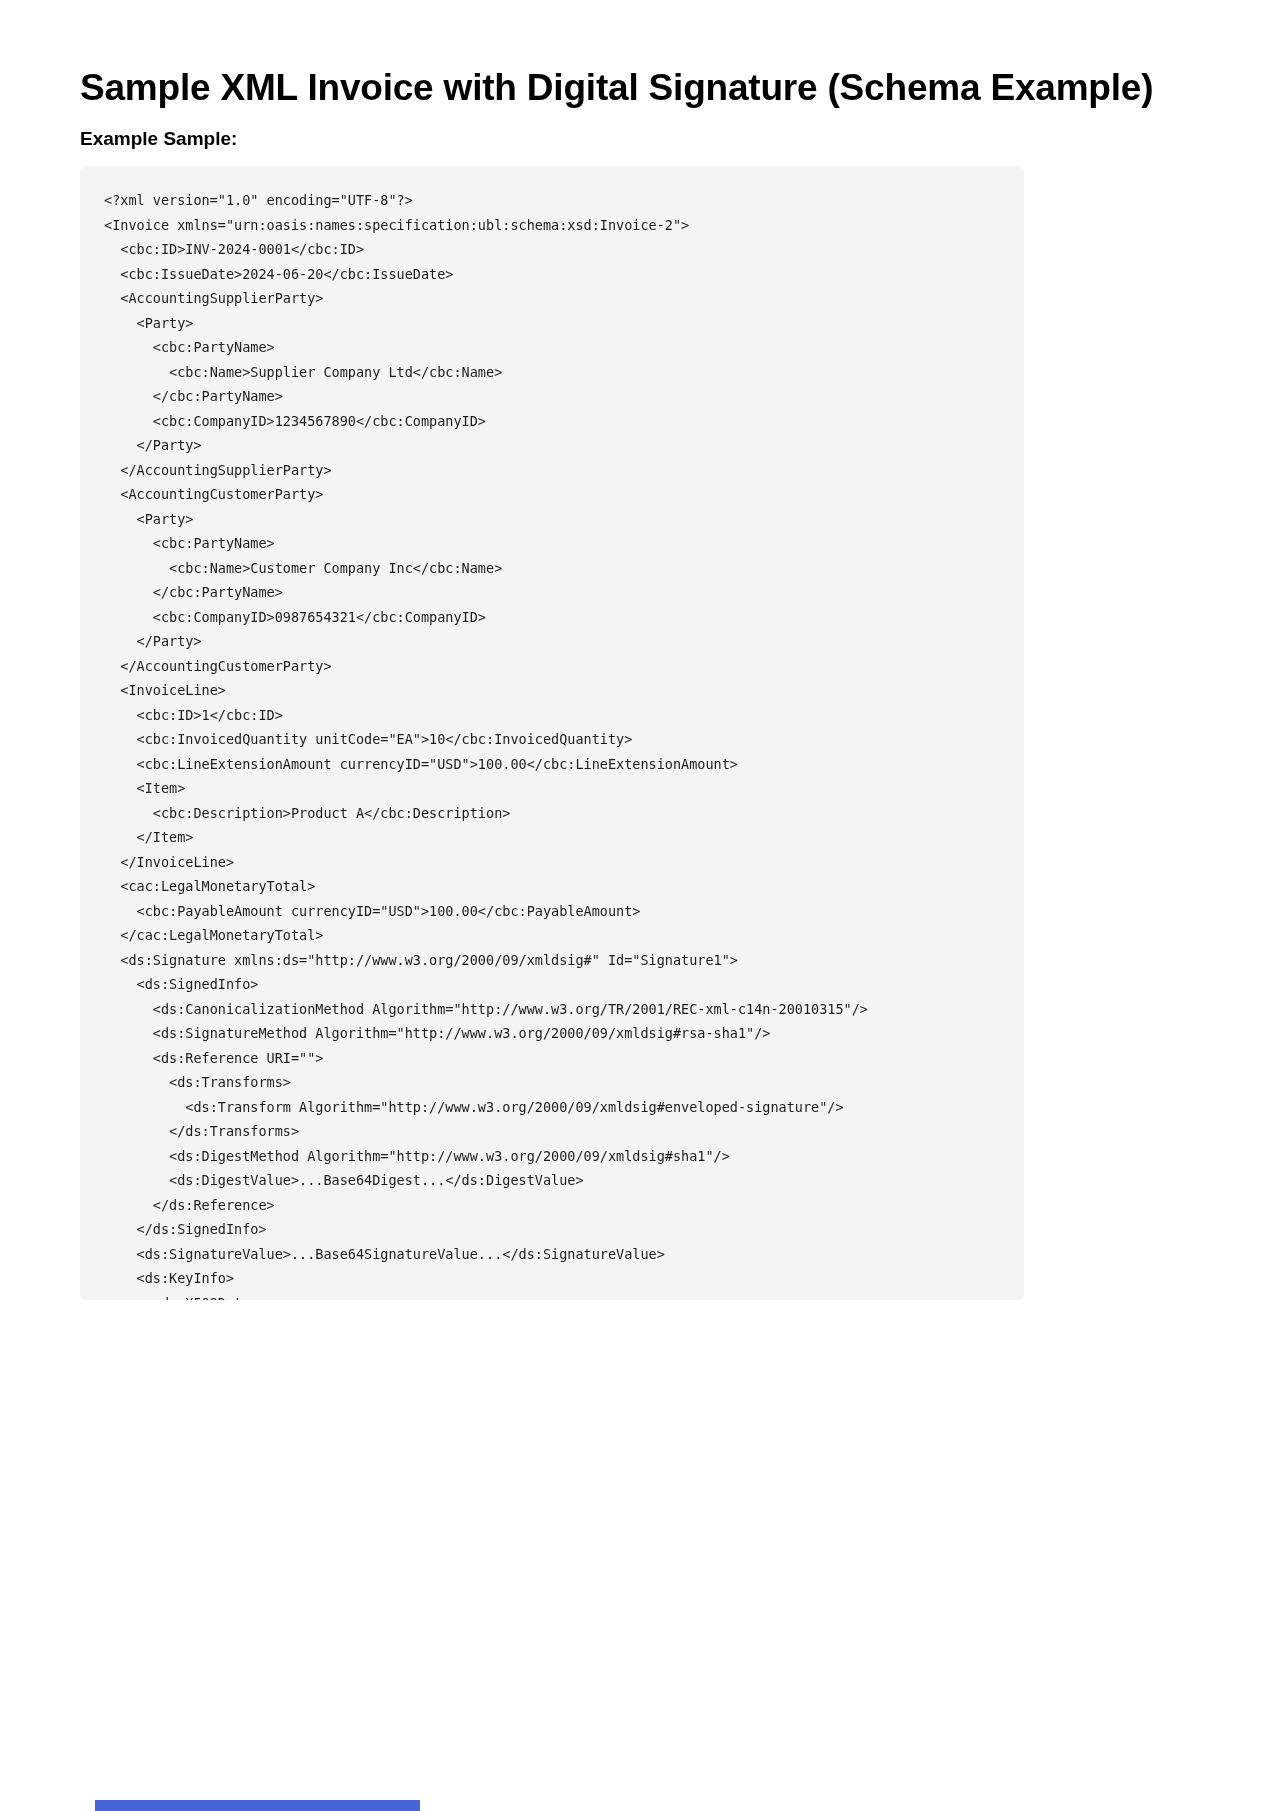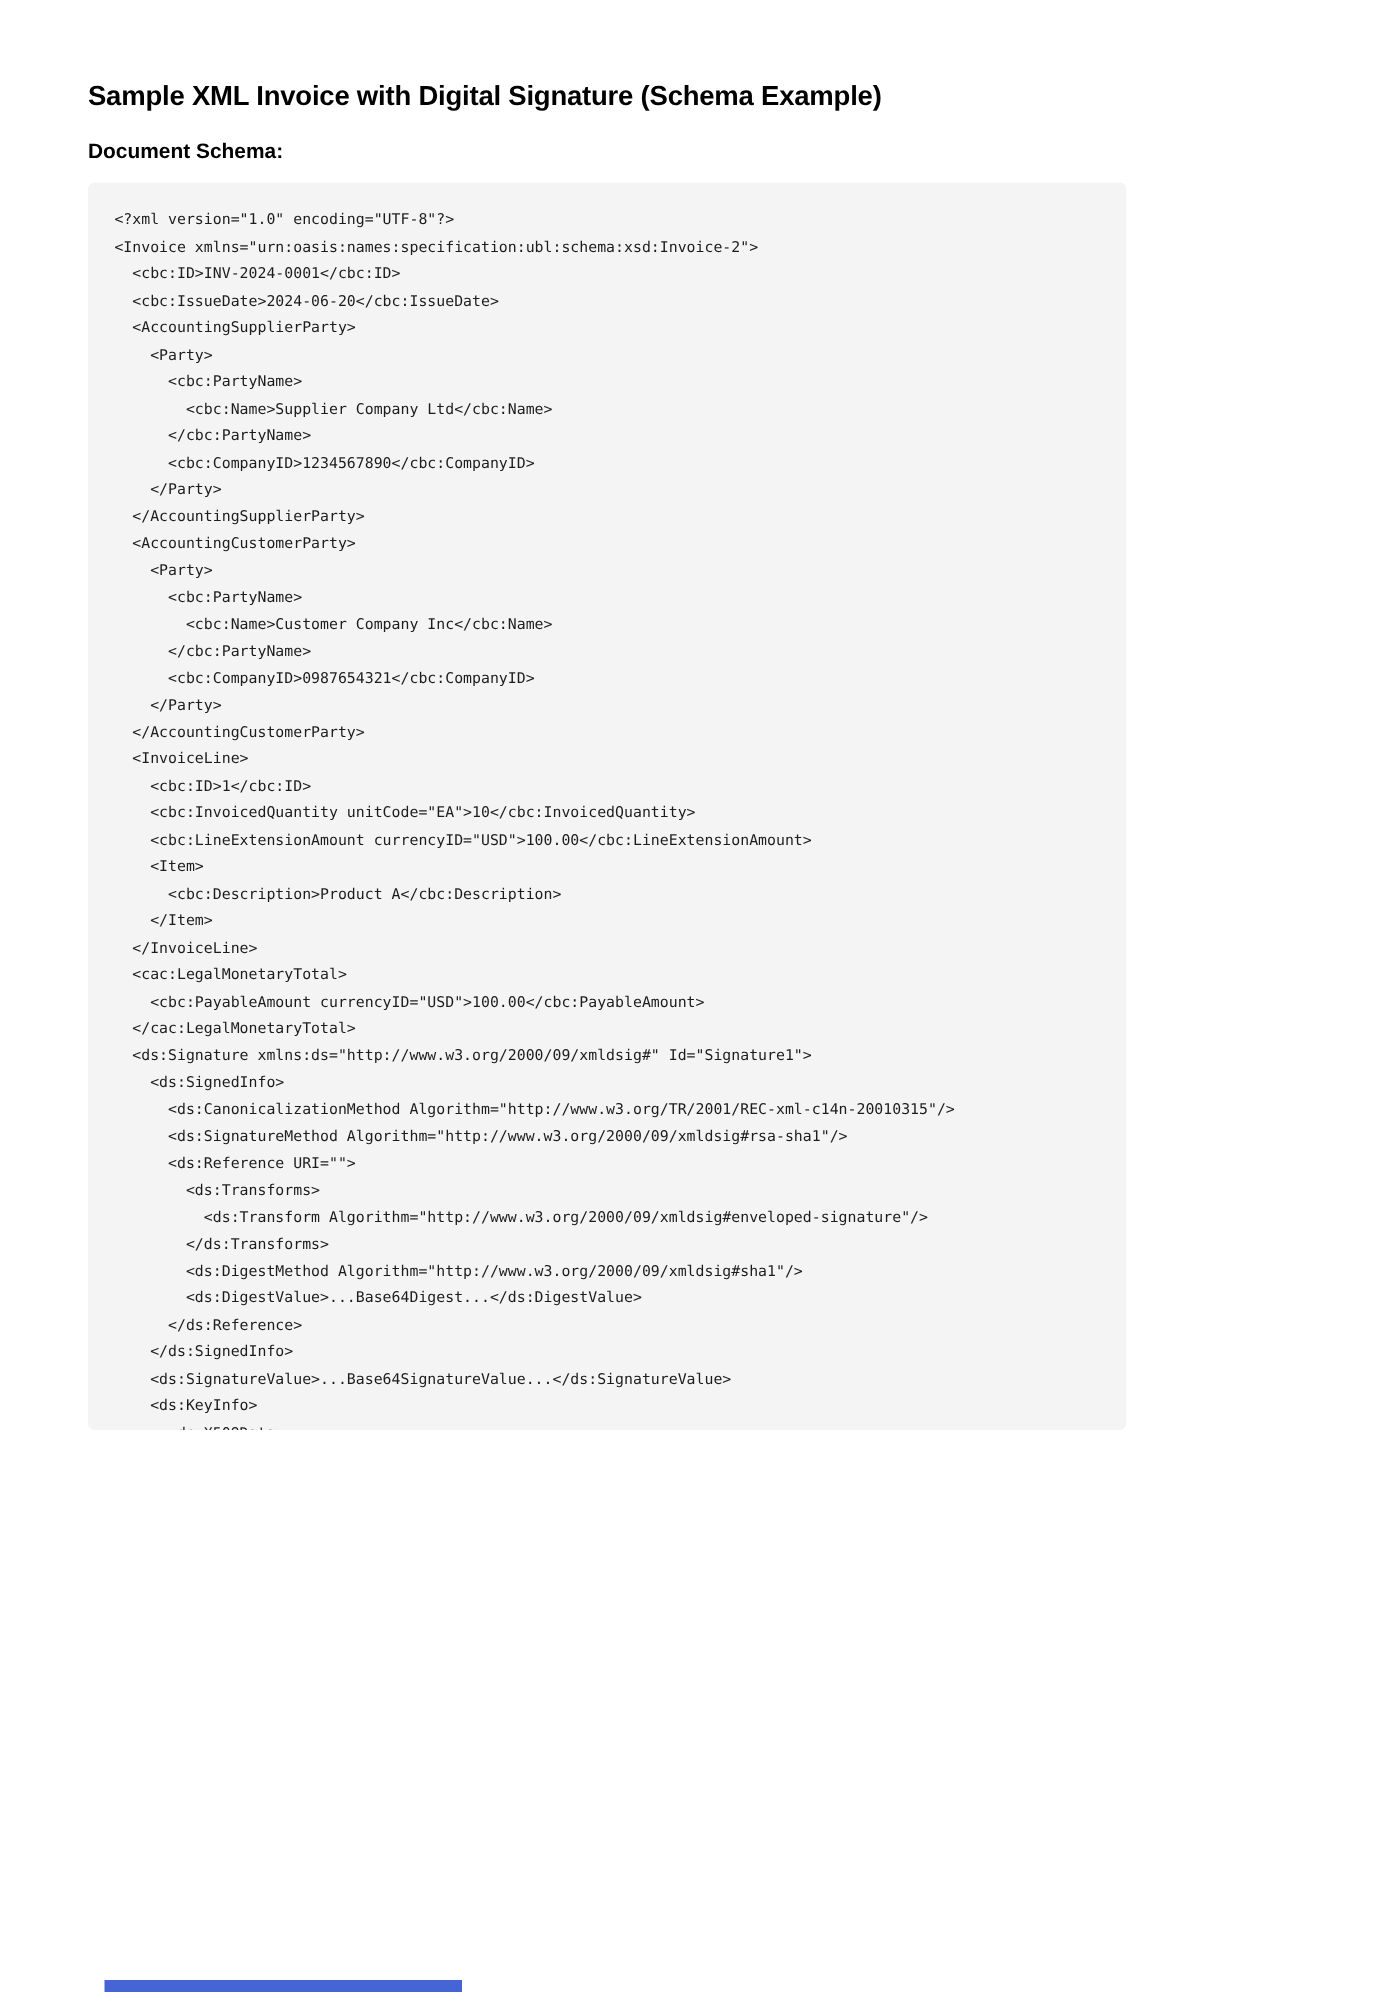--- a/index.html
+++ b/index.html
@@ -13,21 +13,21 @@
   .page {
     position: relative;
     width: 1263px;
     height: 1811px;
     overflow: hidden;
     background: #ffffff;
   }
   h1.doc-title {
     margin: 0;
     padding: 71px 0 0 80px;
-    font-size: 25px;
+    font-size: 37px;
     line-height: 33px;
     font-weight: bold;
     letter-spacing: -0.2px;
     color: #000000;
   }
   h2.doc-subtitle {
     margin: 0;
     padding: 24px 0 0 80px;
     font-size: 19px;
     line-height: 22px;
@@ -64,21 +64,21 @@
     background: #4565d6;
   }
 </style>
 </head>
 <body>
 
 <div class="page">
 
   <h1 class="doc-title">Sample XML Invoice with Digital Signature (Schema Example)</h1>
 
-  <h2 class="doc-subtitle">Document Schema:</h2>
+  <h2 class="doc-subtitle">Example Sample:</h2>
 
   <div class="code-wrap">
     <pre class="code-block"><div class="code-line">&lt;?xml version="1.0" encoding="UTF-8"?&gt;</div><div class="code-line">&lt;Invoice xmlns="urn:oasis:names:specification:ubl:schema:xsd:Invoice-2"&gt;</div><div class="code-line">  &lt;cbc:ID&gt;INV-2024-0001&lt;/cbc:ID&gt;</div><div class="code-line">  &lt;cbc:IssueDate&gt;2024-06-20&lt;/cbc:IssueDate&gt;</div><div class="code-line">  &lt;AccountingSupplierParty&gt;</div><div class="code-line">    &lt;Party&gt;</div><div class="code-line">      &lt;cbc:PartyName&gt;</div><div class="code-line">        &lt;cbc:Name&gt;Supplier Company Ltd&lt;/cbc:Name&gt;</div><div class="code-line">      &lt;/cbc:PartyName&gt;</div><div class="code-line">      &lt;cbc:CompanyID&gt;1234567890&lt;/cbc:CompanyID&gt;</div><div class="code-line">    &lt;/Party&gt;</div><div class="code-line">  &lt;/AccountingSupplierParty&gt;</div><div class="code-line">  &lt;AccountingCustomerParty&gt;</div><div class="code-line">    &lt;Party&gt;</div><div class="code-line">      &lt;cbc:PartyName&gt;</div><div class="code-line">        &lt;cbc:Name&gt;Customer Company Inc&lt;/cbc:Name&gt;</div><div class="code-line">      &lt;/cbc:PartyName&gt;</div><div class="code-line">      &lt;cbc:CompanyID&gt;0987654321&lt;/cbc:CompanyID&gt;</div><div class="code-line">    &lt;/Party&gt;</div><div class="code-line">  &lt;/AccountingCustomerParty&gt;</div><div class="code-line">  &lt;InvoiceLine&gt;</div><div class="code-line">    &lt;cbc:ID&gt;1&lt;/cbc:ID&gt;</div><div class="code-line">    &lt;cbc:InvoicedQuantity unitCode="EA"&gt;10&lt;/cbc:InvoicedQuantity&gt;</div><div class="code-line">    &lt;cbc:LineExtensionAmount currencyID="USD"&gt;100.00&lt;/cbc:LineExtensionAmount&gt;</div><div class="code-line">    &lt;Item&gt;</div><div class="code-line">      &lt;cbc:Description&gt;Product A&lt;/cbc:Description&gt;</div><div class="code-line">    &lt;/Item&gt;</div><div class="code-line">  &lt;/InvoiceLine&gt;</div><div class="code-line">  &lt;cac:LegalMonetaryTotal&gt;</div><div class="code-line">    &lt;cbc:PayableAmount currencyID="USD"&gt;100.00&lt;/cbc:PayableAmount&gt;</div><div class="code-line">  &lt;/cac:LegalMonetaryTotal&gt;</div><div class="code-line">  &lt;ds:Signature xmlns:ds="http://www.w3.org/2000/09/xmldsig#" Id="Signature1"&gt;</div><div class="code-line">    &lt;ds:SignedInfo&gt;</div><div class="code-line">      &lt;ds:CanonicalizationMethod Algorithm="http://www.w3.org/TR/2001/REC-xml-c14n-20010315"/&gt;</div><div class="code-line">      &lt;ds:SignatureMethod Algorithm="http://www.w3.org/2000/09/xmldsig#rsa-sha1"/&gt;</div><div class="code-line">      &lt;ds:Reference URI=""&gt;</div><div class="code-line">        &lt;ds:Transforms&gt;</div><div class="code-line">          &lt;ds:Transform Algorithm="http://www.w3.org/2000/09/xmldsig#enveloped-signature"/&gt;</div><div class="code-line">        &lt;/ds:Transforms&gt;</div><div class="code-line">        &lt;ds:DigestMethod Algorithm="http://www.w3.org/2000/09/xmldsig#sha1"/&gt;</div><div class="code-line">        &lt;ds:DigestValue&gt;...Base64Digest...&lt;/ds:DigestValue&gt;</div><div class="code-line">      &lt;/ds:Reference&gt;</div><div class="code-line">    &lt;/ds:SignedInfo&gt;</div><div class="code-line">    &lt;ds:SignatureValue&gt;...Base64SignatureValue...&lt;/ds:SignatureValue&gt;</div><div class="code-line">    &lt;ds:KeyInfo&gt;</div><div class="code-line">      &lt;ds:X509Data&gt;</div></pre>
   </div>
 
   <div class="clipped-bottom-bar"></div>
 
 </div>
 
 </body></html>

